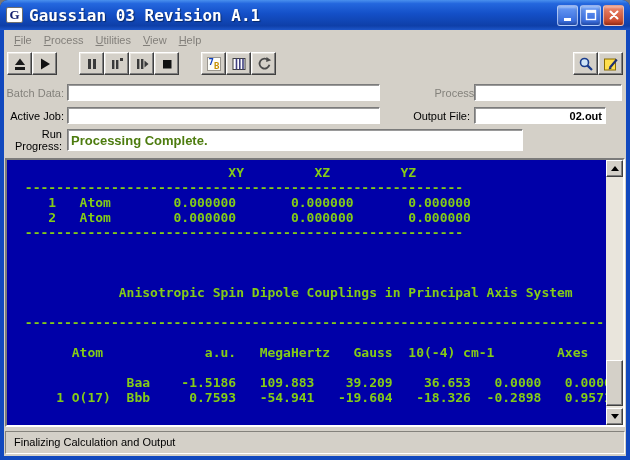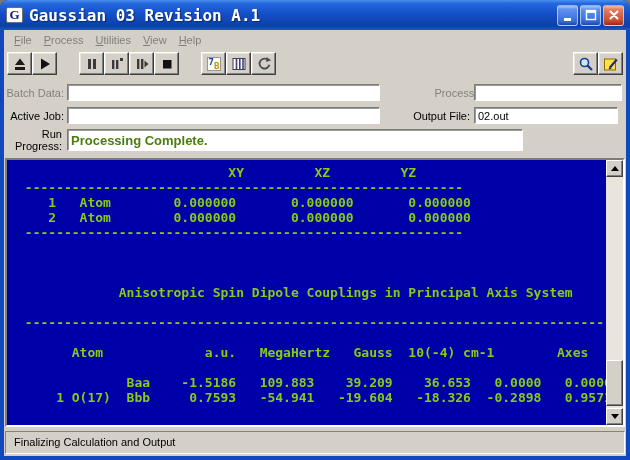--- a/index.html
+++ b/index.html
@@ -210,21 +210,21 @@
     </div>
 
     <div class="flabel dim" style="left:0; top:57px; width:60px;">Batch Data:</div>
     <input class="tinput" style="left: 63px; top: 54px; width: 313px;" value="">
     <div class="flabel dim" style="left:400px; top:57px; width:88px;">Processing:</div>
     <input class="tinput" style="left: 470px; top: 54px; width: 148px;" value="">
 
     <div class="flabel" style="left:0; top:80px; width:60px;">Active Job:</div>
     <input class="tinput" style="left: 63px; top: 77px; width: 313px;" value="">
     <div class="flabel" style="left:378px; top:80px; width:88px;">Output File:</div>
-    <input class="tinput" style="left: 470px; top: 77px; width: 144px; text-align: left;" value="02.out">
+    <input class="tinput" style="left: 470px; top: 77px; width: 132px; text-align: right; font-weight: bold;" value="02.out">
 
     <div class="flabel" style="left:0; top:98px; width:58px; line-height:12px;">Run Progress:</div>
     <input class="tinput" style="left: 63px; top: 99px; width: 456px; height: 22px; font-size: 13px; font-weight: bold; color: #4d7c0f;" value="Processing Complete.">
 
     <div class="console">
       <div class="console-text">
         <div class="cline">                           XY         XZ         YZ</div>
         <div class="cline"> --------------------------------------------------------</div>
         <div class="cline">    1   Atom        0.000000       0.000000       0.000000</div>
         <div class="cline">    2   Atom        0.000000       0.000000       0.000000</div>

